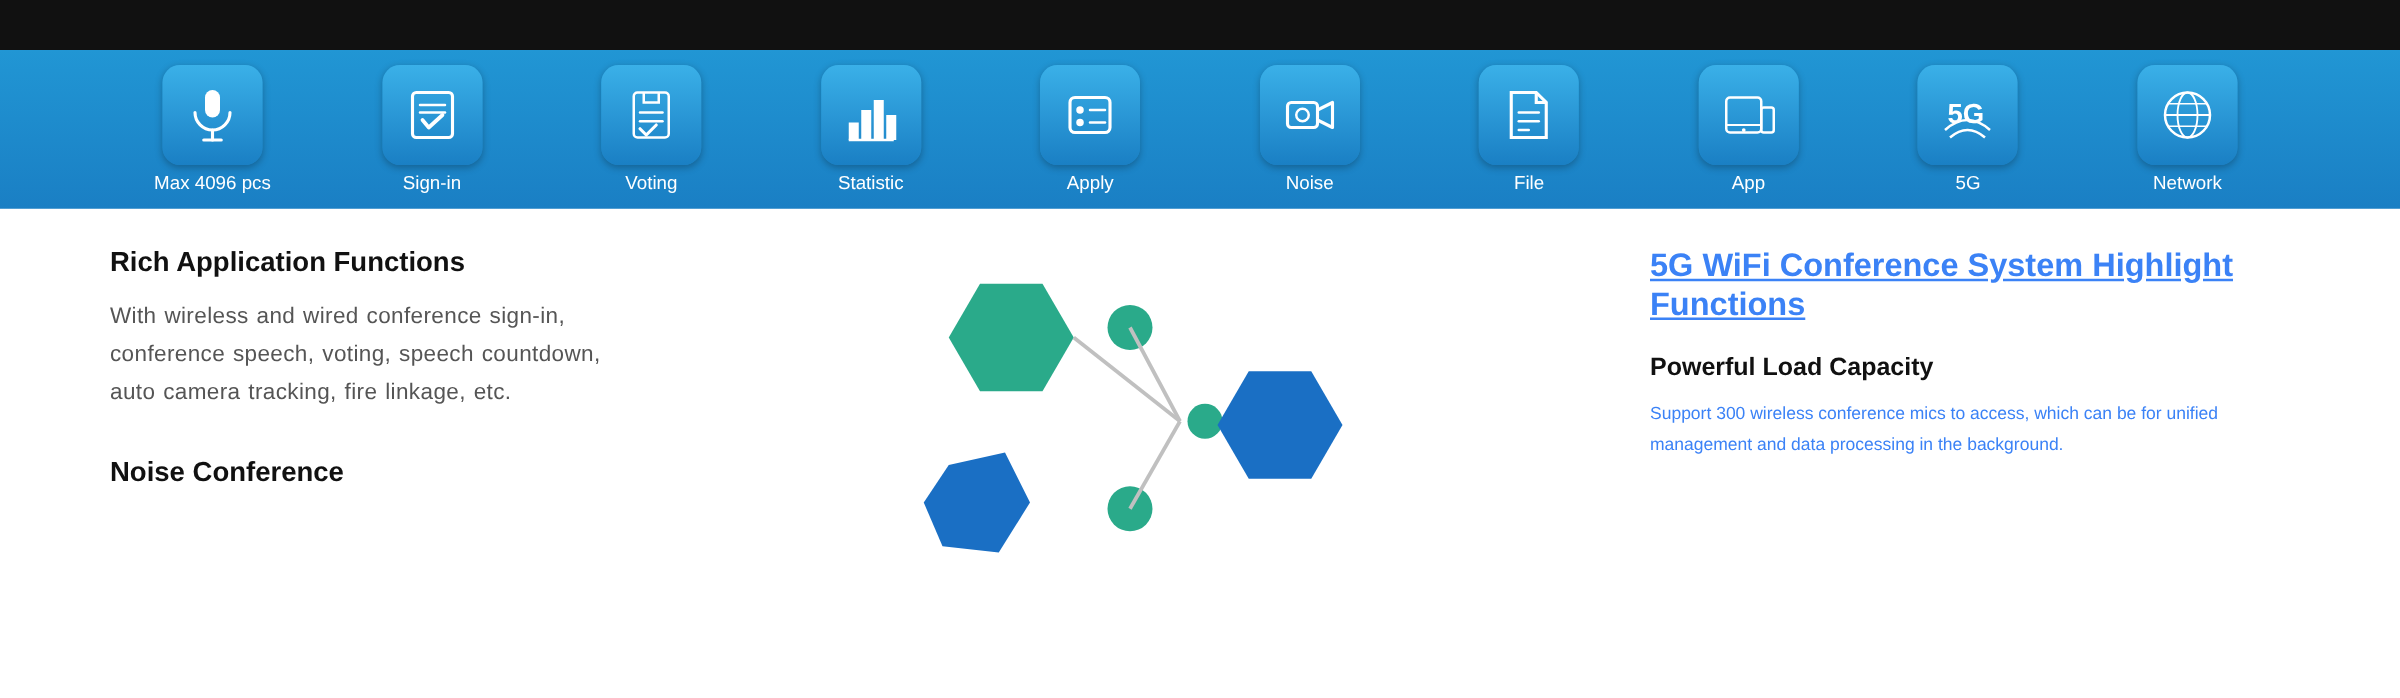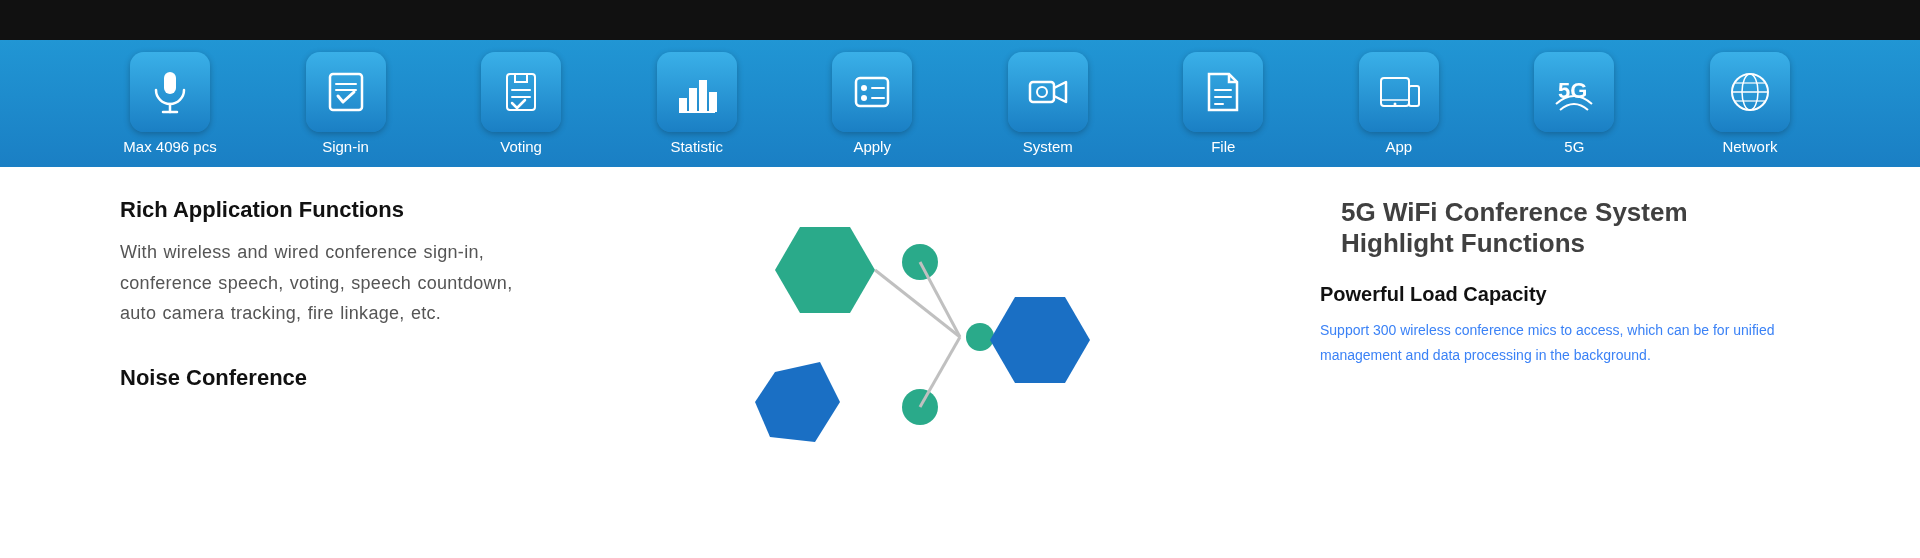--- a/index.html
+++ b/index.html
@@ -60,21 +60,21 @@
       color: white;
       font-size: 15px;
       font-weight: 500;
       white-space: nowrap;
     }
 
     
     .content-section {
       display: flex;
       width: 100%;
-      padding: 30px 120px 0 120px;
+      padding: 30px 120px 0 88px;
       gap: 0;
     }
 
     
     .left-col {
       width: 420px;
       flex-shrink: 0;
     }
 
     .section-title {
@@ -111,23 +111,23 @@
     
     .right-col {
       width: 520px;
       flex-shrink: 0;
       padding-left: 40px;
     }
 
     .highlight-title {
       font-size: 26px;
       font-weight: bold;
-      color: #404040;
+      color: #3b82f6;
+      text-decoration: underline;
       margin-bottom: 24px;
-      margin-left: 21px;
     }
 
     .highlight-subtitle {
       font-size: 20px;
       font-weight: bold;
       color: #111;
       margin-bottom: 12px;
     }
 
     .highlight-text {
@@ -214,21 +214,21 @@
   </div>
 
   <div class="icon-item">
     <div class="icon-box">
       <svg viewBox="0 0 44 44">
         <rect x="4" y="12" width="24" height="20" rx="3" stroke="white" stroke-width="2.5" fill="none"></rect>
         <circle cx="16" cy="22" r="5" stroke="white" stroke-width="2" fill="none"></circle>
         <polyline points="28,18 40,12 40,32 28,26" stroke="white" stroke-width="2.5" fill="none" stroke-linejoin="round"></polyline>
       </svg>
     </div>
-    <span class="icon-label">System</span>
+    <span class="icon-label">Noise</span>
   </div>
 
   <div class="icon-item">
     <div class="icon-box">
       <svg viewBox="0 0 44 44">
         <path d="M8 4 L28 4 L36 12 L36 40 L8 40 Z" stroke="white" stroke-width="2.5" fill="none"></path>
         <path d="M28 4 L28 12 L36 12" stroke="white" stroke-width="2.5" fill="none"></path>
         <line x1="14" y1="20" x2="30" y2="20" stroke="white" stroke-width="2" stroke-linecap="round"></line>
         <line x1="14" y1="27" x2="30" y2="27" stroke="white" stroke-width="2" stroke-linecap="round"></line>
         <line x1="14" y1="34" x2="22" y2="34" stroke="white" stroke-width="2" stroke-linecap="round"></line>

